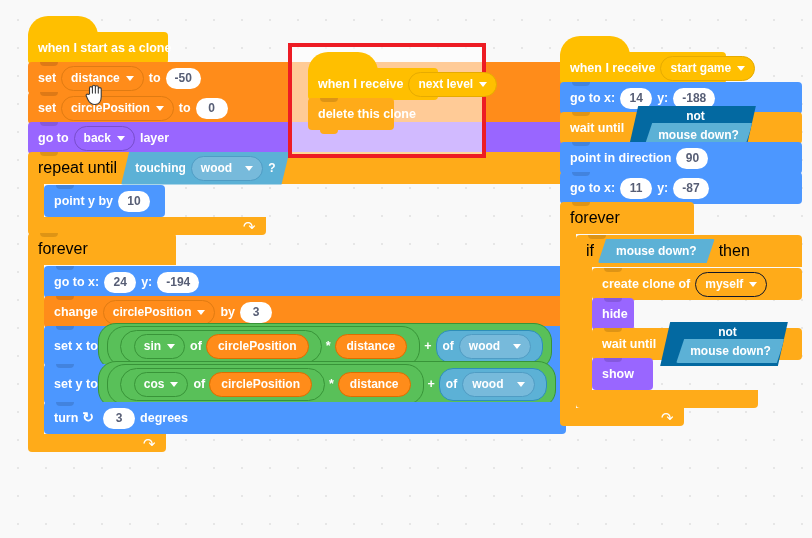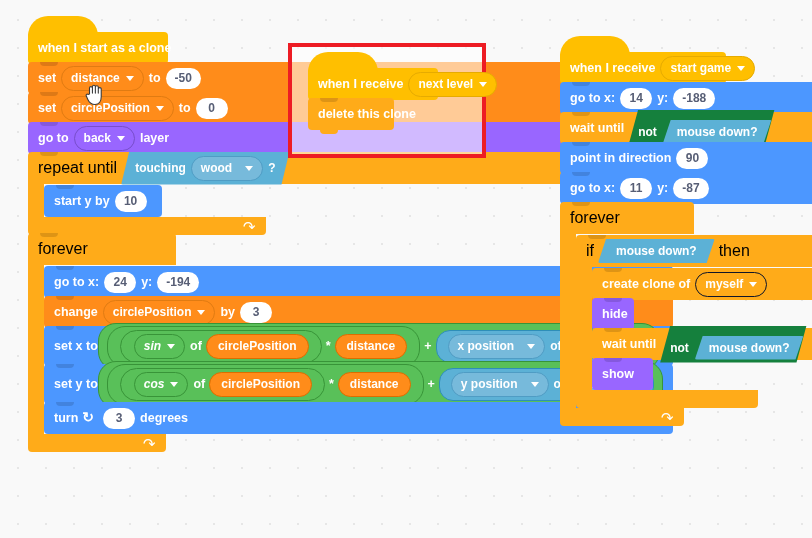--- a/index.html
+++ b/index.html
@@ -95,21 +95,21 @@
     border-radius:14px;
     padding:4px 9px;
     font-size:12px;font-weight:bold;color:#fff;
     margin:0 5px;
     line-height:15px;
   }
   .d-variables{background:#ff8c1a;border:1px solid #e07b12;}
   .d-events{background:#ffbf00;border:1px solid #e6ab00;}
   .d-control{background:#ffab19;border:1px solid #0f172a;}
   .d-looks{background:#9966ff;border:1px solid #774dcb;}
-  .d-operators{background:#59c059;border:1px solid #389438;font-style:italic;}
+  .d-operators{background:#59c059;border:1px solid #389438;}
   .d-sensing-lt{background:#77baDB;border:1px solid #4f9cc4;gap:13px;}
   .caret{
     width:0;height:0;border-left:4px solid transparent;
     border-right:4px solid transparent;border-top:5px solid #fff;
     display:inline-block;
   }
 
   
   .rep{
     display:inline-flex;align-items:center;
@@ -125,25 +125,25 @@
   .bool{
     display:inline-flex;align-items:center;
     padding:4px 14px;font-size:12px;font-weight:bold;color:#fff;
     margin:0 4px;line-height:16px;
     clip-path:polygon(8px 0,100% 0,calc(100% - 8px) 100%,0 100%);
     border-radius:2px;
   }
   .b-sensing{background:#5cb1d6;}
   .bool-outer{
     display:inline-flex;align-items:center;
-    padding:10px 3px 3px 10px;
+    padding:3px 3px 3px 10px;
     margin:0 4px;
     clip-path:polygon(10px 0,100% 0,calc(100% - 10px) 100%,0 100%);
-    background:#15803d;
-    font-size:12px;font-weight:bold;color:#fff;
+    background:#0369a1;
+    font-size:12px;font-weight:bold;color:#fff;flex-direction:column;
   }
   .bool-outer .bool{margin-left:6px;margin-right:0;}
 
   
   .op-pill{
     display:inline-flex;align-items:center;
     background:#59c059;border:1px solid #389438;
     border-radius:18px;padding:3px 8px;margin:0 4px;
   }
   .op-pill2{
@@ -254,21 +254,21 @@
             <span>wood</span>
             <span class="caret"></span>
           </span>
           <span>?</span>
         </span>
       </div>
       <div class="c-body">
         <div class="c-arm c-control"></div>
         <div class="c-inner">
           <div class="blk stack c-motion" style="margin-top:0;">
-            <span>start y by</span>
+            <span>point y by</span>
             <span class="num">10</span>
           </div>
         </div>
       </div>
       <div class="c-bottom c-control" style="width:228px;">
         <span class="loop-arrow">↶</span>
       </div>
     </div>
 
     <div class="cblock" style="margin-top:-2px;">
@@ -306,24 +306,20 @@
                     <span class="caret"></span>
                   </span>
                   <span>of</span>
                   <span class="rep r-variables">circlePosition</span>
                 </span>
                 <span>*</span>
                 <span class="rep r-variables">distance</span>
               </span>
               <span>+</span>
               <span class="rep r-sensing" style="padding:3px 6px;">
-                <span class="drop d-sensing-lt">
-                  <span>x position</span>
-                  <span class="caret"></span>
-                </span>
                 <span>of</span>
                 <span class="drop d-sensing-lt">
                   <span>wood</span>
                   <span class="caret"></span>
                 </span>
               </span>
             </span>
           </div>
 
           <div class="blk stack c-motion" style="height:40px;">
@@ -336,24 +332,20 @@
                     <span class="caret"></span>
                   </span>
                   <span>of</span>
                   <span class="rep r-variables">circlePosition</span>
                 </span>
                 <span>*</span>
                 <span class="rep r-variables">distance</span>
               </span>
               <span>+</span>
               <span class="rep r-sensing" style="padding:3px 6px;">
-                <span class="drop d-sensing-lt">
-                  <span>y position</span>
-                  <span class="caret"></span>
-                </span>
                 <span>of</span>
                 <span class="drop d-sensing-lt">
                   <span>wood</span>
                   <span class="caret"></span>
                 </span>
               </span>
             </span>
           </div>
 
           <div class="blk stack c-motion">

